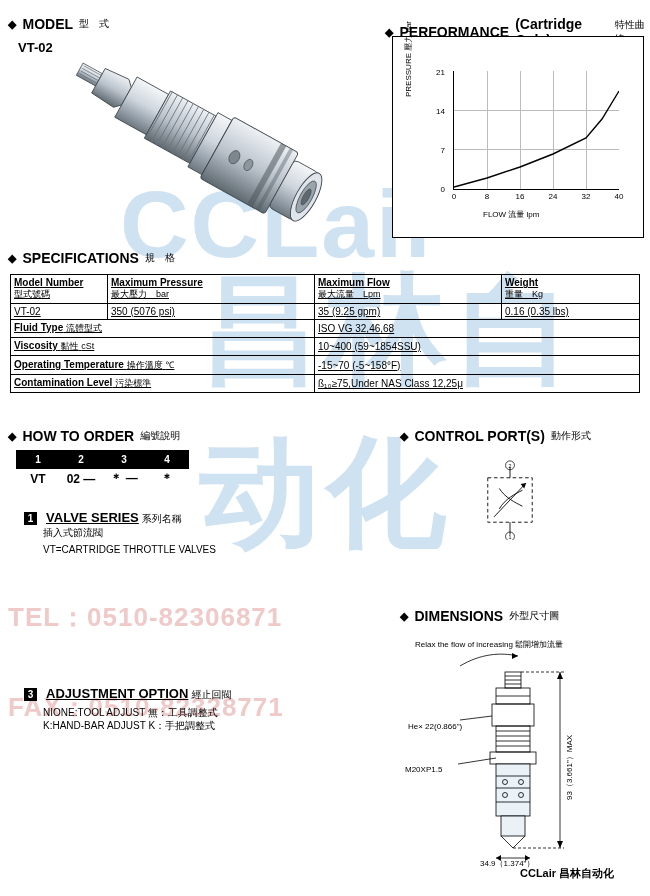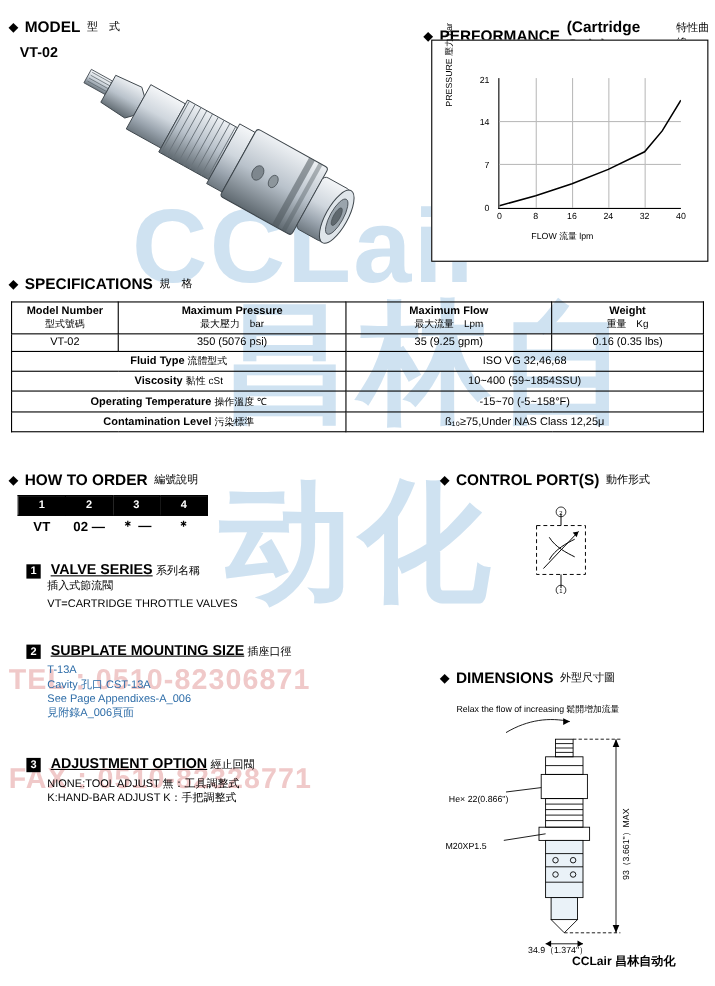--- a/index.html
+++ b/index.html
@@ -34,21 +34,21 @@
   .ylab{position:absolute;left:10px;top:60px;width:12px;font-size:8px;transform:rotate(-90deg);transform-origin:left top;white-space:nowrap;}
   .xlab{position:absolute;left:90px;top:172px;font-size:8px;white-space:nowrap;}
   .ytick{position:absolute;font-size:8px;text-align:right;width:22px;}
   .xtick{position:absolute;font-size:8px;text-align:center;width:18px;}
   .grid-v{position:absolute;width:1px;background:#bcbcbc;}
   .grid-h{position:absolute;height:1px;background:#bcbcbc;}
 
   
   #spec{position:absolute;left:8px;top:250px;}
   table.spec{position:absolute;left:10px;top:274px;width:630px;border-collapse:collapse;font-size:10px;}
-  table.spec td{border:1px solid #000;text-align:center;padding:2px 3px;}
+  table.spec td{border:1px solid #000;text-align:left;padding:2px 3px;text-decoration:underline;}
   .th{font-weight:bold;}
   .small{font-size:9px;font-weight:normal;}
 
   
   #order{position:absolute;left:8px;top:428px;}
   .ord-table{position:absolute;left:16px;top:450px;border-collapse:collapse;}
   .ord-table td{border:1px solid #000;width:40px;height:15px;text-align:center;font-size:10px;font-weight:bold;background:#000;color:#fff;}
   .ord-table td.v{background:#fff;color:#000;border:none;font-size:12px;}
   .numbox{display:inline-block;width:13px;height:13px;background:#000;color:#fff;text-align:center;font-size:10px;font-weight:bold;line-height:13px;margin-right:6px;}
   .item{position:absolute;font-size:11px;}
@@ -278,29 +278,20 @@
     </table>
 
   <div class="item" style="left:24px;top:510px;width:350px;">
     <span class="numbox">1</span>
     <span class="hd">VALVE SERIES</span>
     <span class="cn">系列名稱</span>
     <div class="sub cn">插入式節流閥</div>
     <div class="sub" style="margin-top:4px">VT=CARTRIDGE THROTTLE VALVES</div>
   </div>
 
-  <div class="item" style="left:24px;top:583px;width:350px;">
-    <span class="numbox">2</span>
-    <span class="hd">SUBPLATE MOUNTING SIZE</span>
-    <span class="cn">插座口徑</span>
-    <div class="sub" style="margin-top:4px;color:#2e6da8">T-13A</div>
-    <div class="sub" style="color:#2e6da8">Cavity 孔口 CST-13A</div>
-    <div class="sub" style="color:#2e6da8">See Page Appendixes-A_006</div>
-    <div class="sub" style="color:#2e6da8">見附錄A_006頁面</div>
-  </div>
 
   <div class="item" style="left:24px;top:686px;width:350px;">
     <span class="numbox">3</span>
     <span class="hd">ADJUSTMENT OPTION</span>
     <span class="cn">經止回閥</span>
     <div class="sub" style="margin-top:4px">NIONE:TOOL ADJUST   無：工具調整式</div>
     <div class="sub">K:HAND-BAR ADJUST    K：手把調整式</div>
   </div>
 
 

